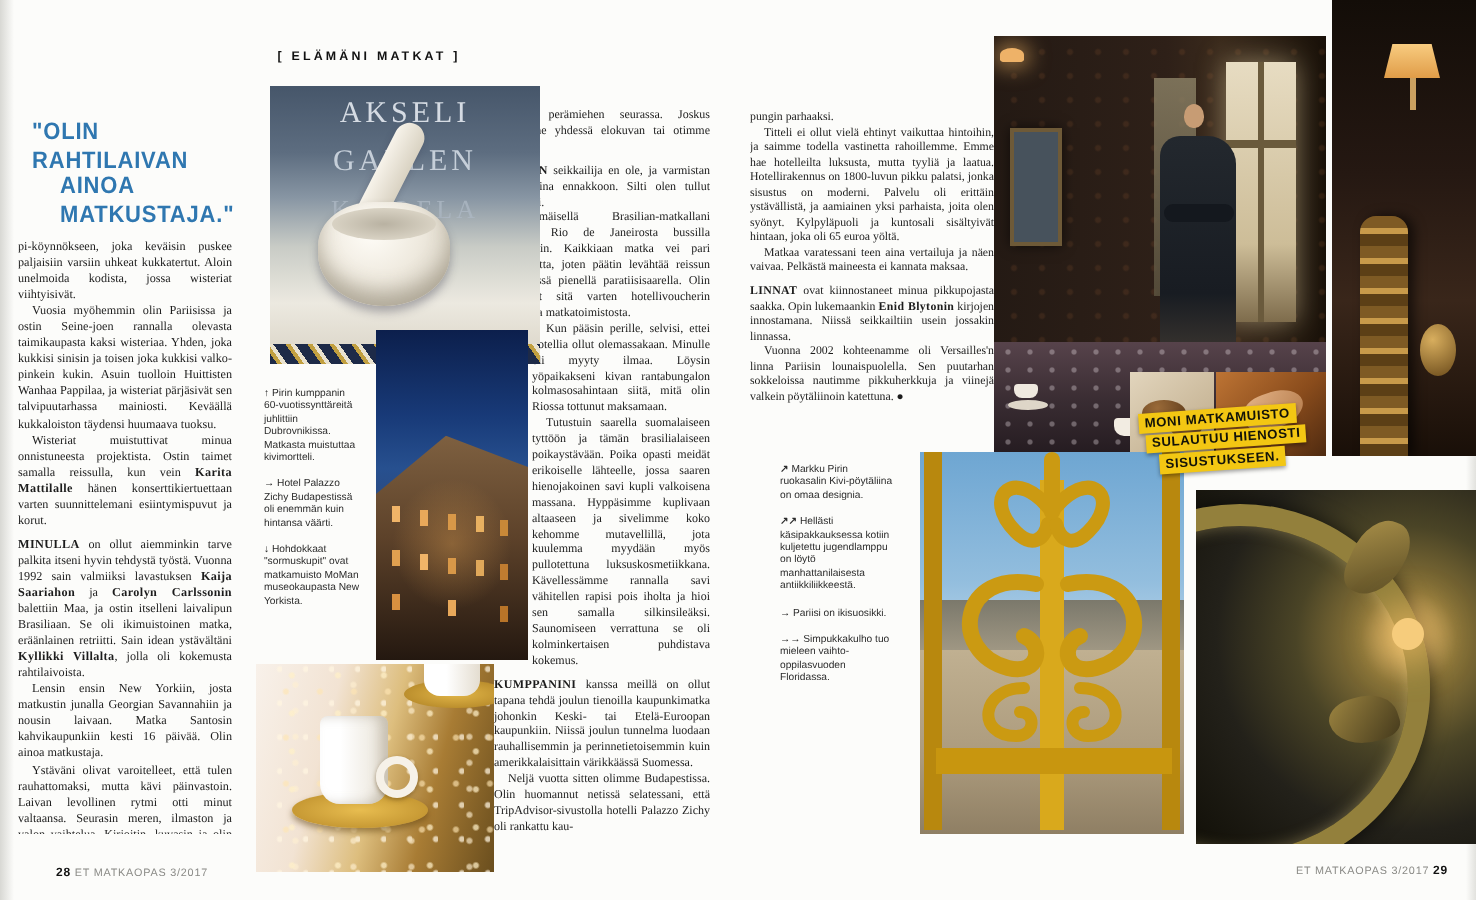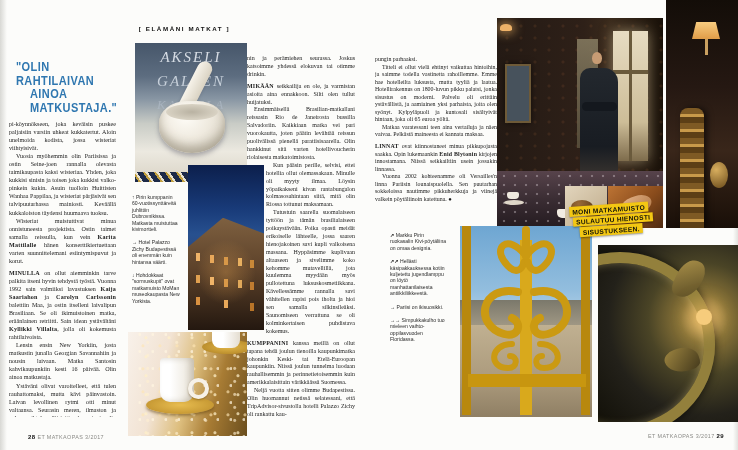--- a/index.html
+++ b/index.html
@@ -31,22 +31,22 @@
 
   .cap{font-family:"Liberation Sans",sans-serif;font-size:5.1px;line-height:6.4px;color:#2b2b2b;}
   .capblock{margin-bottom:7px;}
   .caps-left{position:absolute;left:132px;top:194px;width:49px;}
   .caps-right{position:absolute;left:390px;top:232px;width:57px;}
   .cap .arrow{font-weight:bold;}
 
   .photo{position:absolute;overflow:hidden;}
 
   
-  .cover{left:135px;top:43px;width:112px;height:139px;
-         background:linear-gradient(180deg,#46566a 0%,#5d6d80 24%,#8795a3 40%,#c9ccc6 58%,#ece9e0 78%,#d9d3c5 100%);font-style:italic;}
+  .cover{left:135px;top:43px;width:135px;height:139px;
+         background:linear-gradient(180deg,#46566a 0%,#5d6d80 24%,#8795a3 40%,#c9ccc6 58%,#ece9e0 78%,#d9d3c5 100%);}
   .cover .t{position:absolute;width:100%;text-align:center;font-family:"Liberation Serif",serif;
             letter-spacing:2px;color:#d5dbe3;}
   .cover .t1{top:6px;font-size:15px;}
   .cover .t2{top:30px;font-size:15px;color:#c6cfd9;}
   .cover .t3{top:54px;font-size:13px;color:#aeb9c5;opacity:.75;}
   .mortar-bowl{position:absolute;left:24px;top:58px;width:66px;height:52px;border-radius:42% 42% 50% 50%;
          background:radial-gradient(circle at 40% 28%,#fffdf8 0%,#efeadf 45%,#cfc8b8 100%);
          box-shadow:inset 0 -7px 10px rgba(120,110,90,.45),0 3px 5px rgba(40,40,60,.35);}
   .mortar-in{position:absolute;left:31px;top:61px;width:52px;height:16px;border-radius:50%;
          background:radial-gradient(#b9b2a2,#e6e0d2);}

